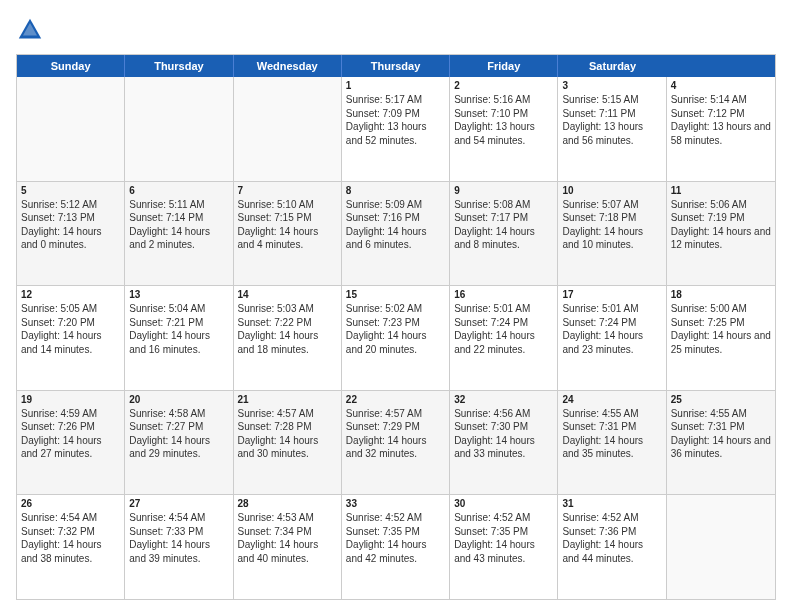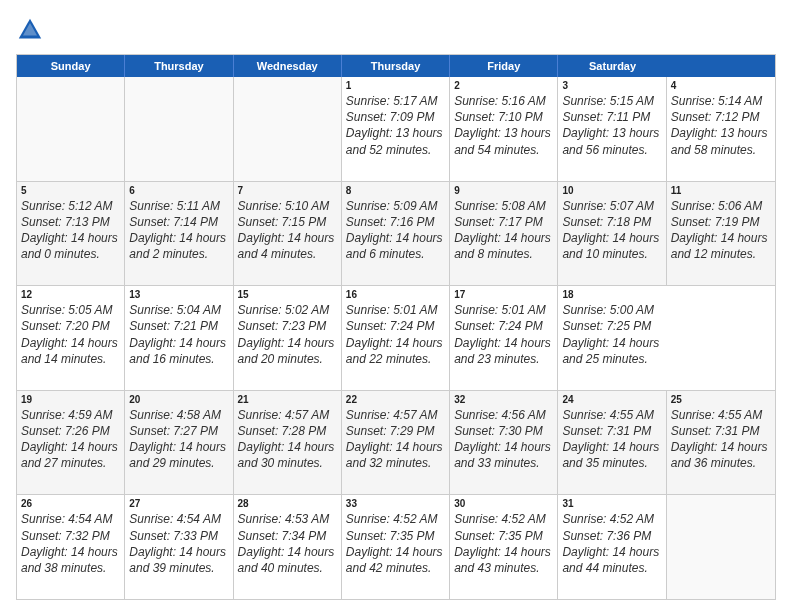--- a/index.html
+++ b/index.html
@@ -102,24 +102,23 @@
     }
     .cal-cell:last-child { border-right: none; }
     .cal-cell.alt-bg { background: #f5f5f5; }
     .day-num {
       font-size: 10px;
       font-weight: bold;
       margin-bottom: 2px;
       color: #222;
     }
     .cell-info {
-      font-size: 12px;
+      font-size: 10px;
       line-height: 1.35;
       color: #333;
-      font-style: italic;
     }
     .empty-cell {
       background: #f9f9f9;
     }
   </style>
 </head>
 <body>
 
 <div class="page">
   <div class="header">
@@ -203,20 +202,24 @@
         <div class="cal-row">
           <div class="cal-cell">
             <div class="day-num">12</div>
             <div class="cell-info">Sunrise: 5:05 AM<br>Sunset: 7:20 PM<br>Daylight: 14 hours and 14 minutes.</div>
           </div>
           <div class="cal-cell">
             <div class="day-num">13</div>
             <div class="cell-info">Sunrise: 5:04 AM<br>Sunset: 7:21 PM<br>Daylight: 14 hours and 16 minutes.</div>
           </div>
           <div class="cal-cell">
+            <div class="day-num">14</div>
+            <div class="cell-info">Sunrise: 5:03 AM<br>Sunset: 7:22 PM<br>Daylight: 14 hours and 18 minutes.</div>
+          </div>
+          <div class="cal-cell">
             <div class="day-num">15</div>
             <div class="cell-info">Sunrise: 5:02 AM<br>Sunset: 7:23 PM<br>Daylight: 14 hours and 20 minutes.</div>
           </div>
           <div class="cal-cell">
             <div class="day-num">16</div>
             <div class="cell-info">Sunrise: 5:01 AM<br>Sunset: 7:24 PM<br>Daylight: 14 hours and 22 minutes.</div>
           </div>
           <div class="cal-cell">
             <div class="day-num">17</div>
             <div class="cell-info">Sunrise: 5:01 AM<br>Sunset: 7:24 PM<br>Daylight: 14 hours and 23 minutes.</div>

